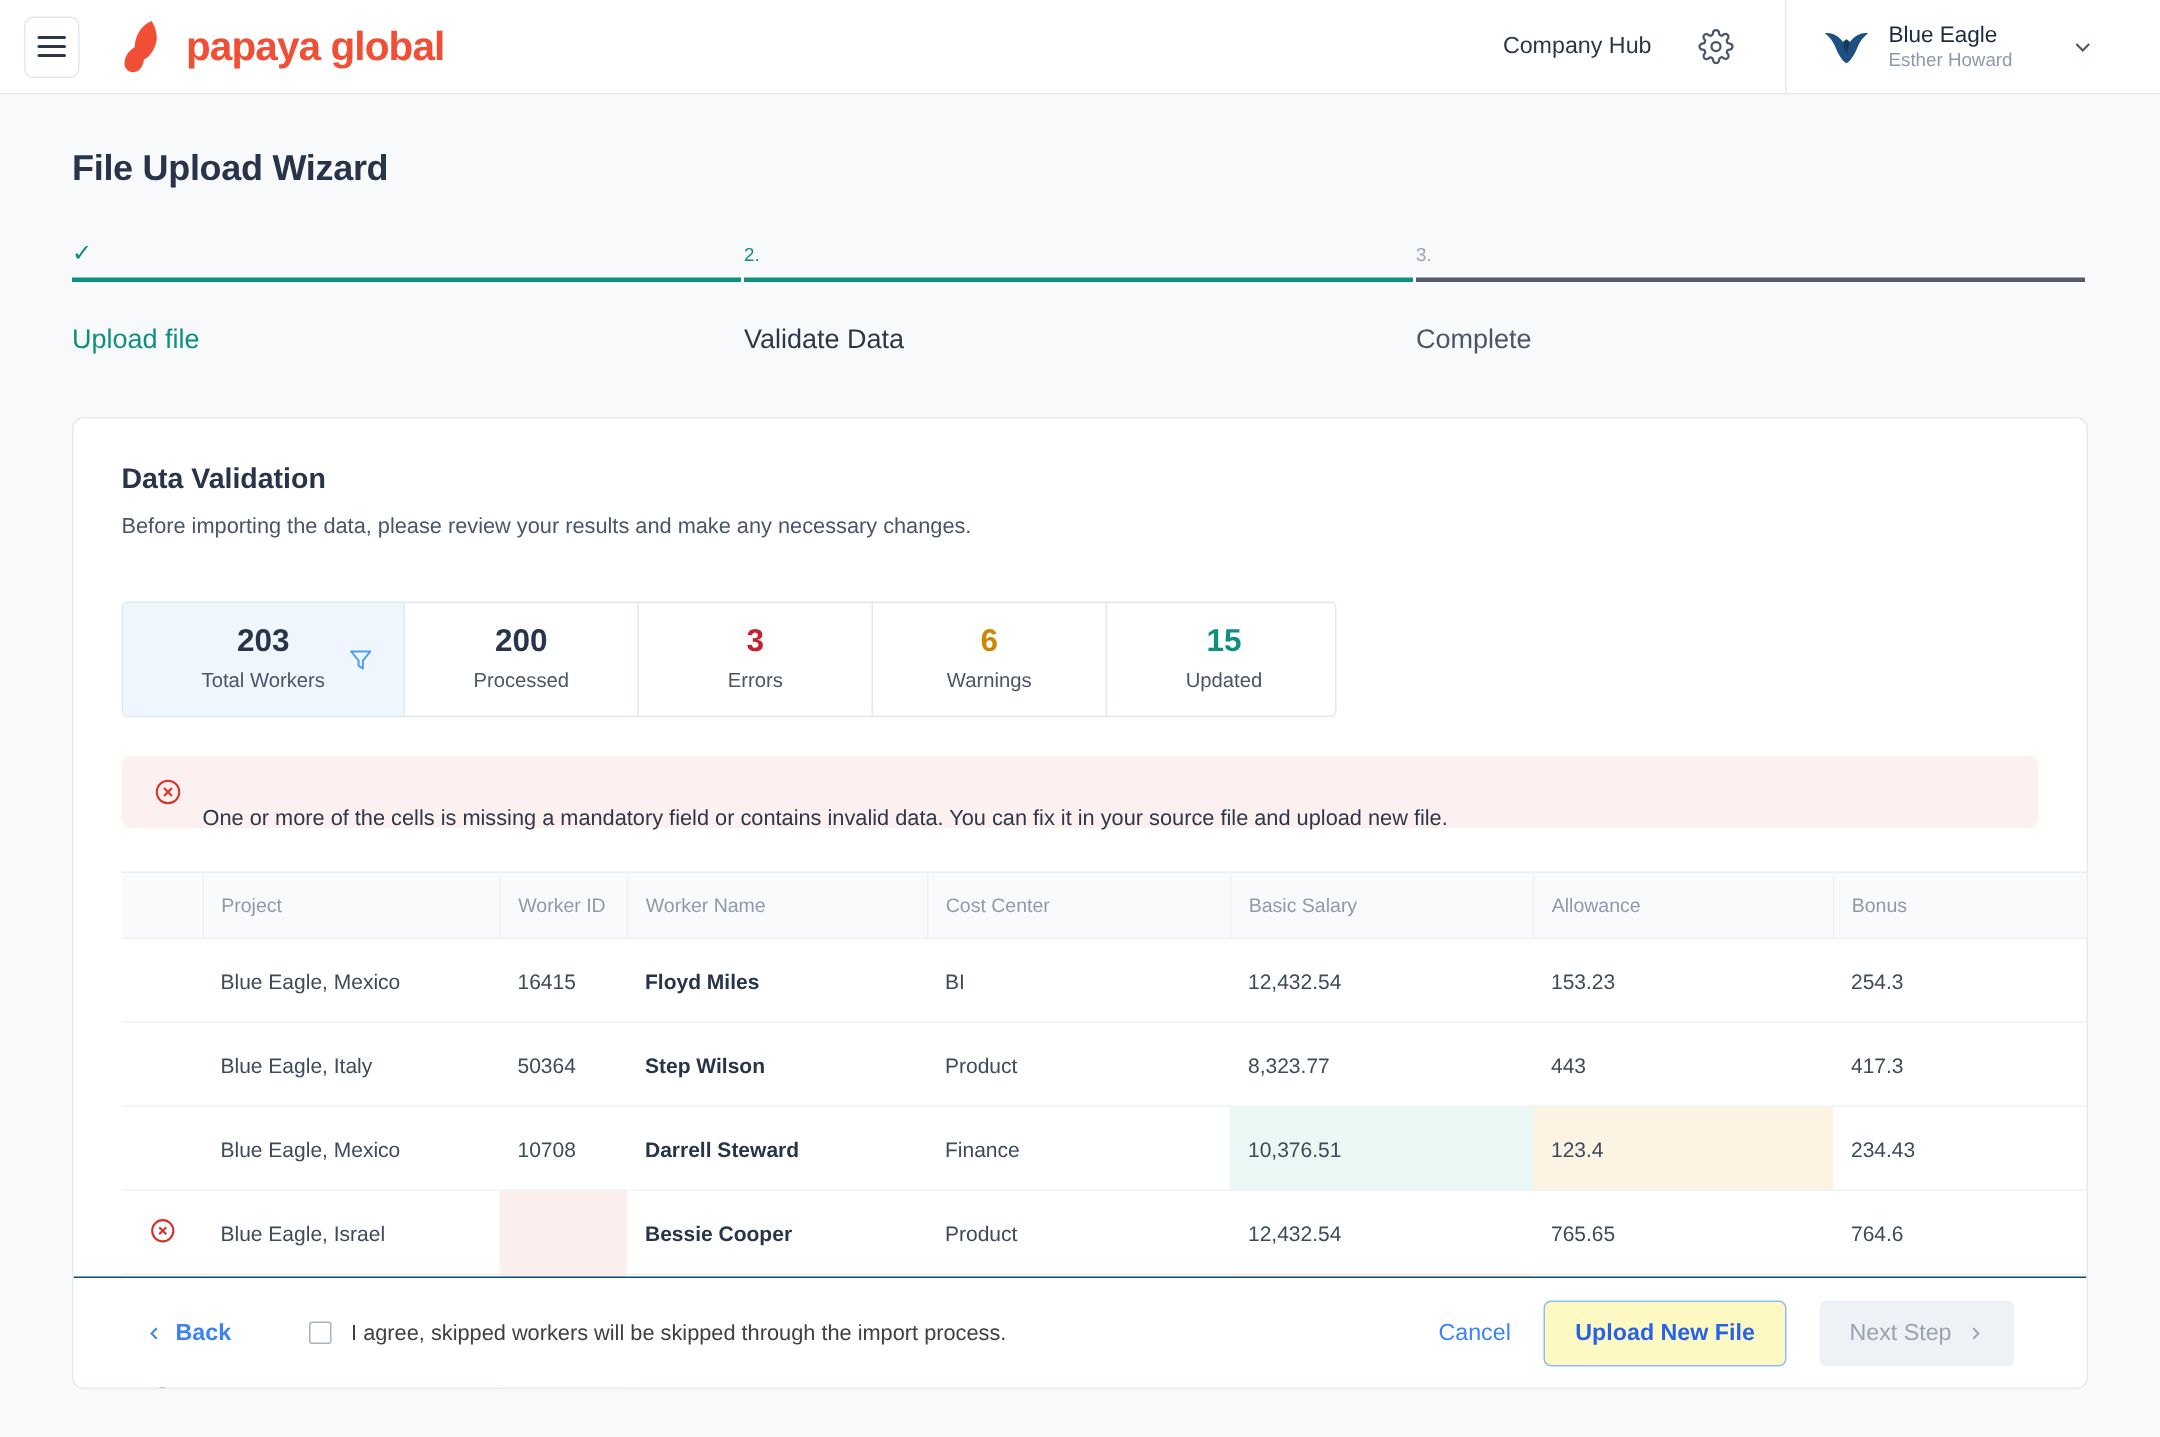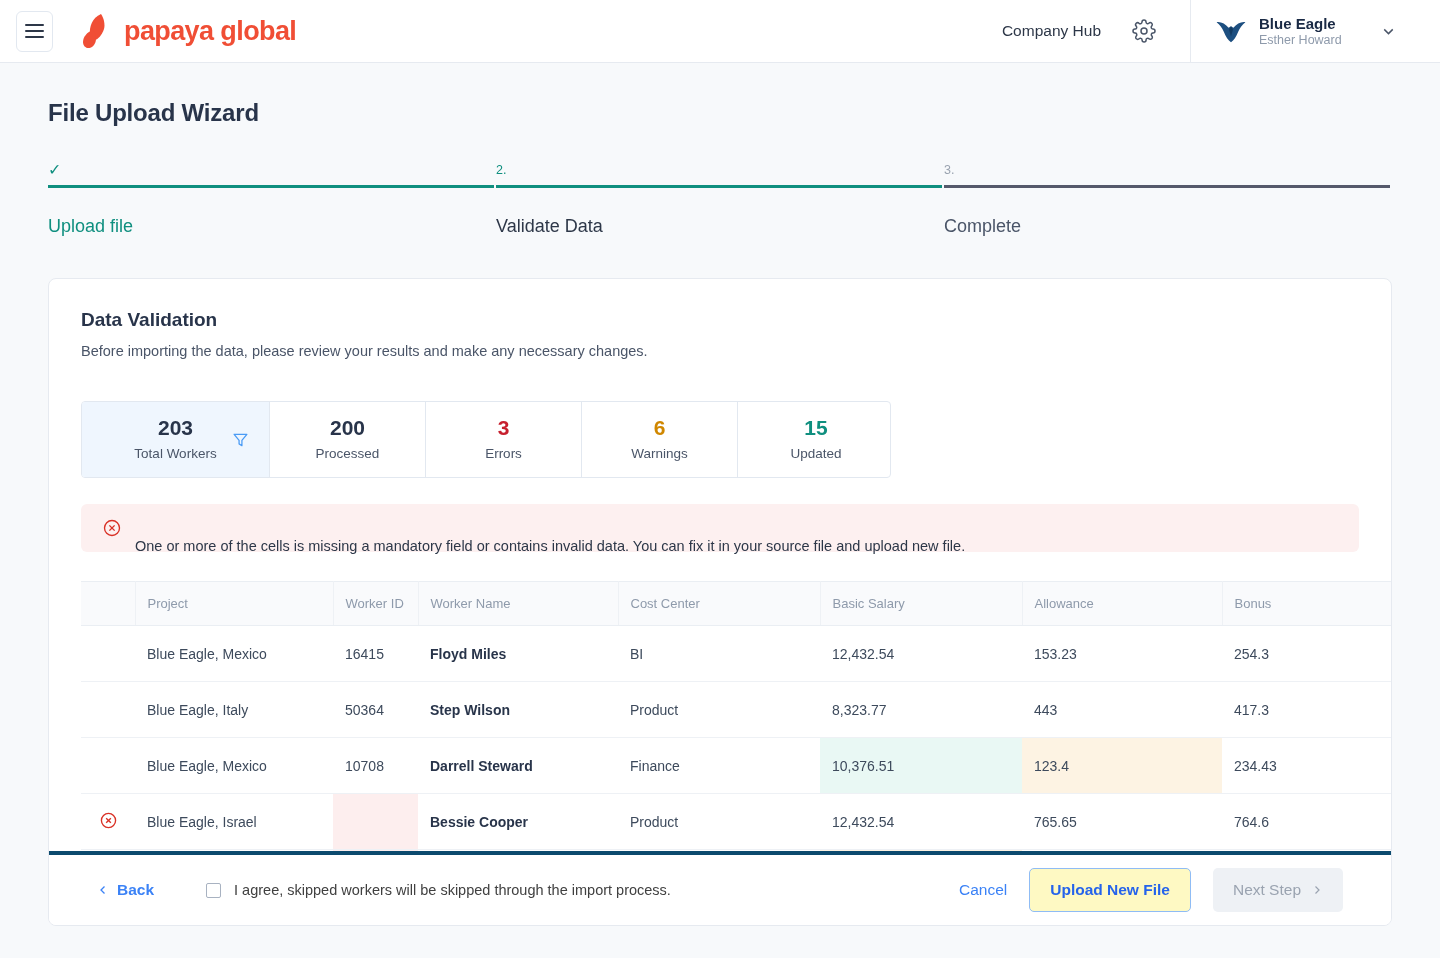--- a/index.html
+++ b/index.html
@@ -51,21 +51,21 @@
   }
   .account {
     border-left: 1px solid #e6eaf0;
     height: 100%;
     display: flex; align-items: center;
     padding: 0 20px 0 24px;
     gap: 12px; cursor: pointer; min-width: 250px;
   }
   .eagle { width: 32px; height: 28px; flex: 0 0 auto; }
   .acct-text { line-height: 1.2; }
-  .acct-name { font-size: 15px; font-weight: 700; color: #1a2a45; }
+  .acct-name { font-size: 15px; font-weight: 400; color: #1a2a45; }
   .acct-sub { font-size: 12.5px; color: #8e9aab; margin-top: 0; }
   .chev-down { margin-left: 26px; color: #4a5568; }
 
   
   .page { padding: 0 48px; }
   .page-title {
     font-size: 24px; font-weight: 700; color: #28344a;
     margin-top: 36px; letter-spacing: -0.2px;
   }
 
@@ -173,21 +173,21 @@
   .col-bonus { width: 200px; }
   td.flagcell { padding-left: 0; text-align: center; }
   td.hl-pink   { background: #fdeeee; }
   td.hl-mint   { background: #e9f8f4; }
   td.hl-cream  { background: #fdf3e3; }
 
   
   .footer {
     position: absolute; left: 0; right: 0; bottom: 0;
     height: 74px; background: #fff;
-    border-top: 4px solid #0c4a6e;
+    border-top: 1px solid #0c4a6e;
     display: flex; align-items: center;
     padding: 0 48px;
   }
   .back-btn {
     display: flex; align-items: center; gap: 8px;
     color: #3b82f6; font-size: 15.5px; font-weight: 700; cursor: pointer;
   }
   .agree { display: flex; align-items: center; gap: 13px; margin-left: 52px; }
   .chk {
     width: 15px; height: 15px; border: 1px solid #a8b2c1;

